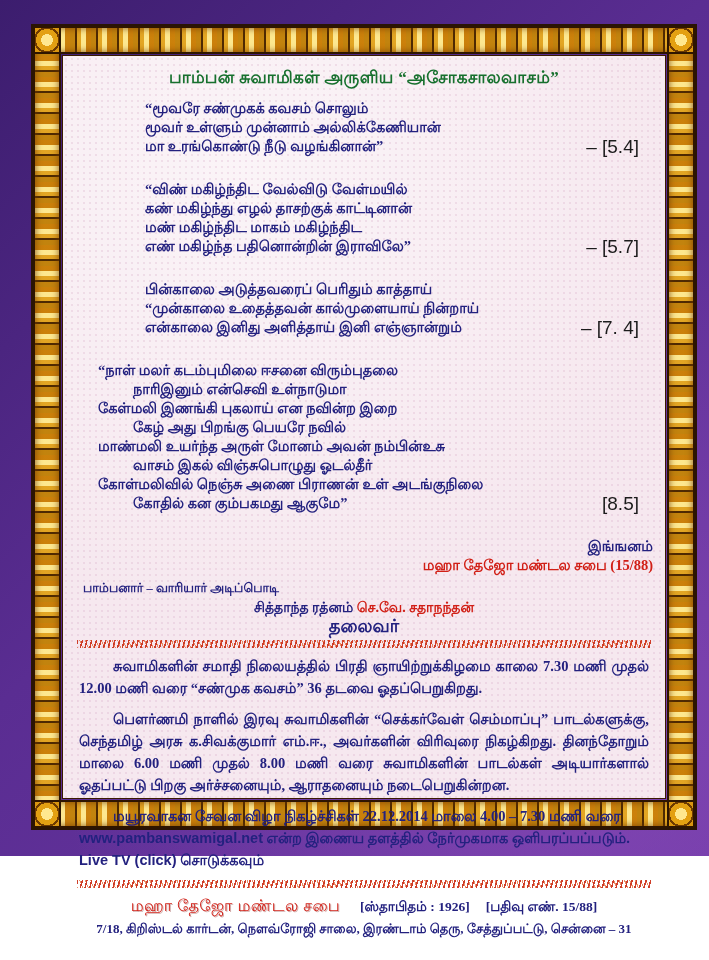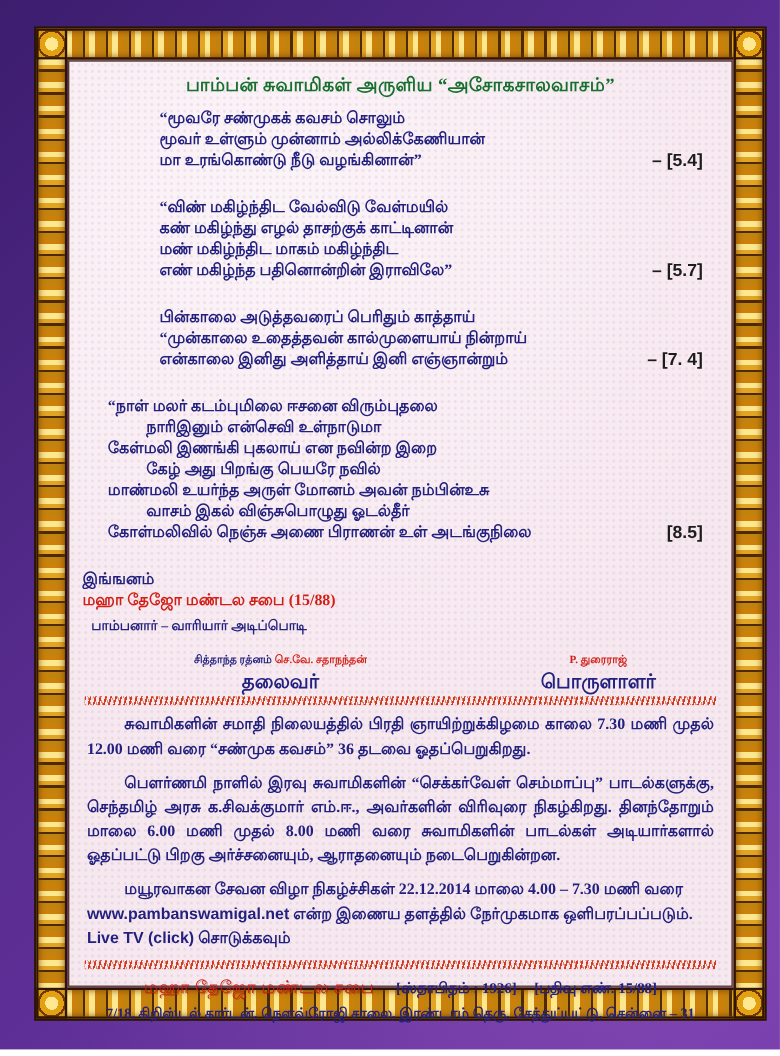--- a/index.html
+++ b/index.html
@@ -1,19 +1,19 @@
 <!DOCTYPE html>
 <html><head>
 <meta charset="utf-8">
 <style>
   html,body{margin:0;padding:0;}
   body{width:709px;height:960px;overflow:hidden;
        font-family:"Liberation Serif","DejaVu Serif",serif;}
 
-  .canvas{position:relative;width:709px;height:954px;
+  .canvas{position:relative;width:709px;height:856px;
     background:
       radial-gradient(circle at 80% 85%, rgba(160,90,200,.45), transparent 55%),
       linear-gradient(135deg,#3c1d6e 0%, #5a2d92 45%, #6b37a4 100%);}
 
   
   .frame-outline{position:absolute;left:31px;top:24px;right:12px;bottom:26px;
     border:2px solid #2a1404;z-index:1;}
   .band{position:absolute;z-index:2;background-color:#d99510;
     box-shadow:inset 0 0 7px rgba(110,55,0,.85);}
   .band-h{background-image:
@@ -49,33 +49,33 @@
     color:#17702e;letter-spacing:.3px;}
 
   
   .verse{position:relative;margin:0 0 24px 0;font-weight:600;
     font-size:14.5px;line-height:19px;color:#23217f;}
   .verse.layout-a .vline{margin-left:70px;}
   .verse.layout-b .vline{margin-left:23px;}
   .verse.layout-b .vline.ind{margin-left:58px;}
   .vnum{position:absolute;right:14px;bottom:0;
     font-family:"Liberation Sans","DejaVu Sans",sans-serif;
-    font-size:16px;font-weight:bold;color:#1c1c1c;margin-left:48px;}
+    font-size:19px;font-weight:normal;color:#1c1c1c;margin-left:48px;}
 
-  .signoff{text-align:left;margin:2px 0 6px 0;line-height:19px;font-family:Liberation Serif, serif;}
+  .signoff{text-align:right;margin:2px 0 6px 0;line-height:19px;font-family:Liberation Serif, serif;}
   .signoff-label{font-size:14.5px;font-weight:600;}
   .signoff-org{font-size:14.5px;font-weight:bold;color:#d11f16;}
 
   
   .officers{margin:4px 0 2px 0;}
   .officers-note{font-size:12.5px;font-weight:600;margin-left:8px;}
   .officer-cols{display:flex;align-items:flex-start;margin-top:2px;}
   .ocol{text-align:center;line-height:18px;}
   .ocol1{flex:1.65;} .ocol2{flex:1.2;} .ocol3{flex:1;}
-  .oname-line{font-size:10px;margin-top:12px;}
+  .oname-line{font-size:14px;}
   .oprefix{font-weight:600;color:#23217f;}
   .oname{font-weight:bold;color:#d11f16;}
   .orole{font-size:18px;font-weight:600;color:#23217f;}
 
   .orn-sep{height:8px;margin:5px 2px 7px 2px;
     background:
       repeating-linear-gradient(105deg, rgba(204,52,30,.95) 0 1.5px, transparent 1.5px 4.5px),
       repeating-linear-gradient(68deg, rgba(230,110,60,.8) 0 1px, transparent 1px 5px);}
 
   .para{margin:0 4px 9px 4px;font-size:14.5px;font-weight:600;line-height:22px;
@@ -130,39 +130,36 @@
           <span class="vnum">– [7. 4]</span>
         </div>
         <div class="verse layout-b">
           <div class="vline">“நாள் மலர் கடம்புமிலை ஈசனை விரும்புதலை</div>
           <div class="vline ind">நாரிஇனும் என்செவி உள்நாடுமா</div>
           <div class="vline">கேள்மலி இணங்கி புகலாய் என நவின்ற இறை</div>
           <div class="vline ind">கேழ் அது பிறங்கு பெயரே நவில்</div>
           <div class="vline">மாண்மலி உயர்ந்த அருள் மோனம் அவன் நம்பின்உசு</div>
           <div class="vline ind">வாசம் இகல் விஞ்சுபொழுது ஓடல்தீர்</div>
           <div class="vline">கோள்மலிவில் நெஞ்சு அணை பிராணன் உள் அடங்குநிலை</div>
+          <div class="vline ind">கோதில் கன கும்பகமது ஆகுமே”</div>
           <span class="vnum">[8.5]</span>
         </div>
       </div>
 
     <div class="signoff">
       <div class="signoff-label">இங்ஙனம்</div>
       <div class="signoff-org">மஹா தேஜோ மண்டல சபை (15/88)</div>
     </div>
 
     <div class="officers">
       <div class="officers-note">பாம்பனார் – வாரியார் அடிப்பொடி</div>
       <div class="officer-cols" id="officer-cols">
           <div class="ocol ocol1">
             <div class="oname-line"><span class="oprefix">சித்தாந்த ரத்னம் </span><span class="oname">செ.வே. சதாநந்தன்</span></div>
             <div class="orole">தலைவர்</div>
-          </div>
-          <div class="ocol ocol3">
-            <div class="oname-line"><span class="oname">P. துரைராஜ்</span></div>
-            <div class="orole">பொருளாளர்</div>
           </div>
         </div>
     </div>
 
     <div class="orn-sep"></div>
 
     <p class="para">சுவாமிகளின் சமாதி நிலையத்தில் பிரதி ஞாயிற்றுக்கிழமை காலை 7.30 மணி முதல் 12.00 மணி வரை “சண்முக கவசம்” 36 தடவை ஓதப்பெறுகிறது.</p>
     <p class="para">பௌர்ணமி நாளில் இரவு சுவாமிகளின் “செக்கர்வேள் செம்மாப்பு” பாடல்களுக்கு, செந்தமிழ் அரசு க.சிவக்குமார் எம்.ஈ., அவர்களின் விரிவுரை நிகழ்கிறது. தினந்தோறும் மாலை 6.00 மணி முதல் 8.00 மணி வரை சுவாமிகளின் பாடல்கள் அடியார்களால் ஓதப்பட்டு பிறகு அர்ச்சனையும், ஆராதனையும் நடைபெறுகின்றன.</p>
 
     <p class="para para-mixed">

